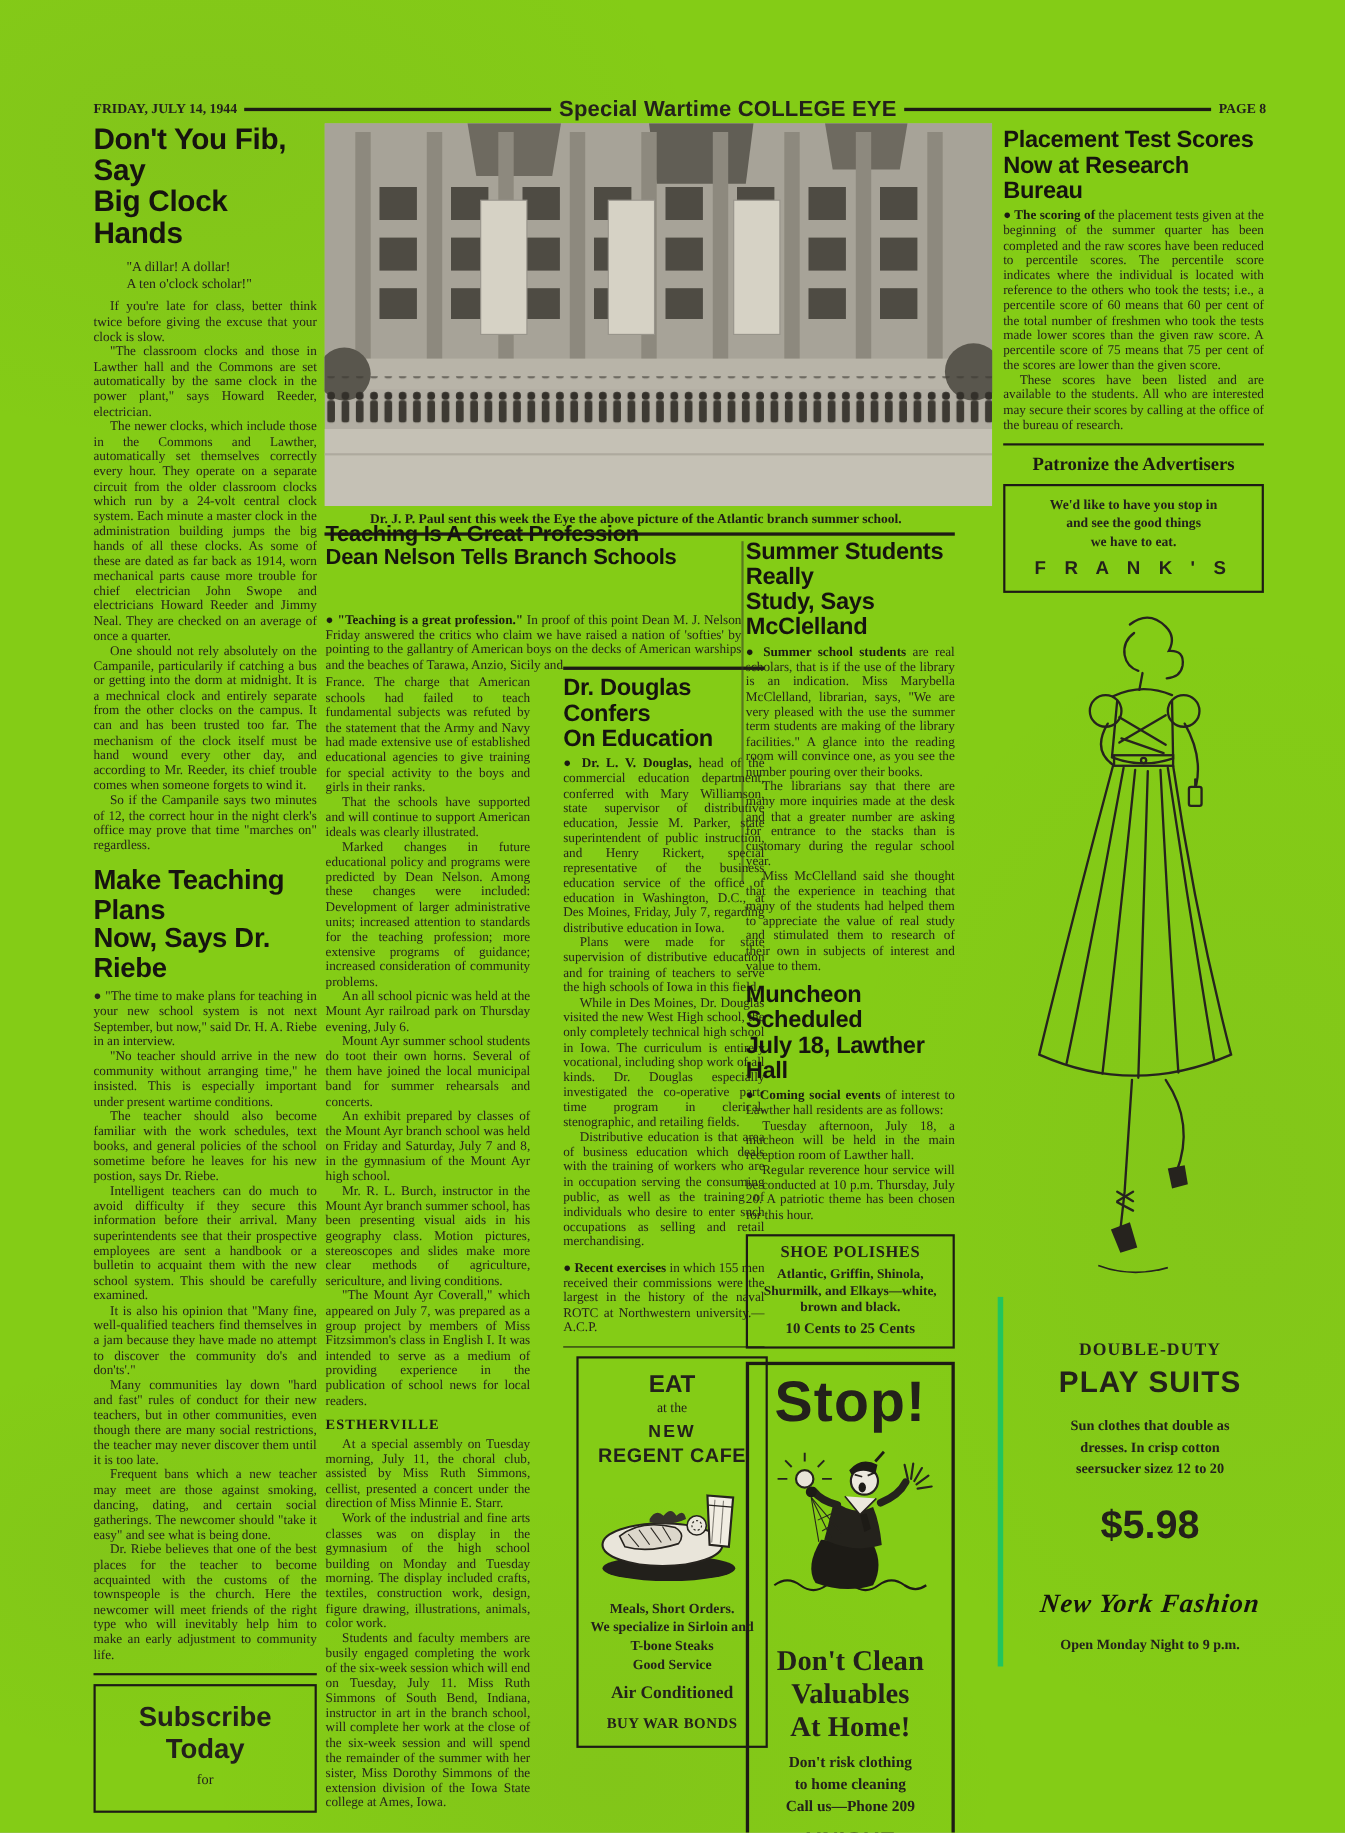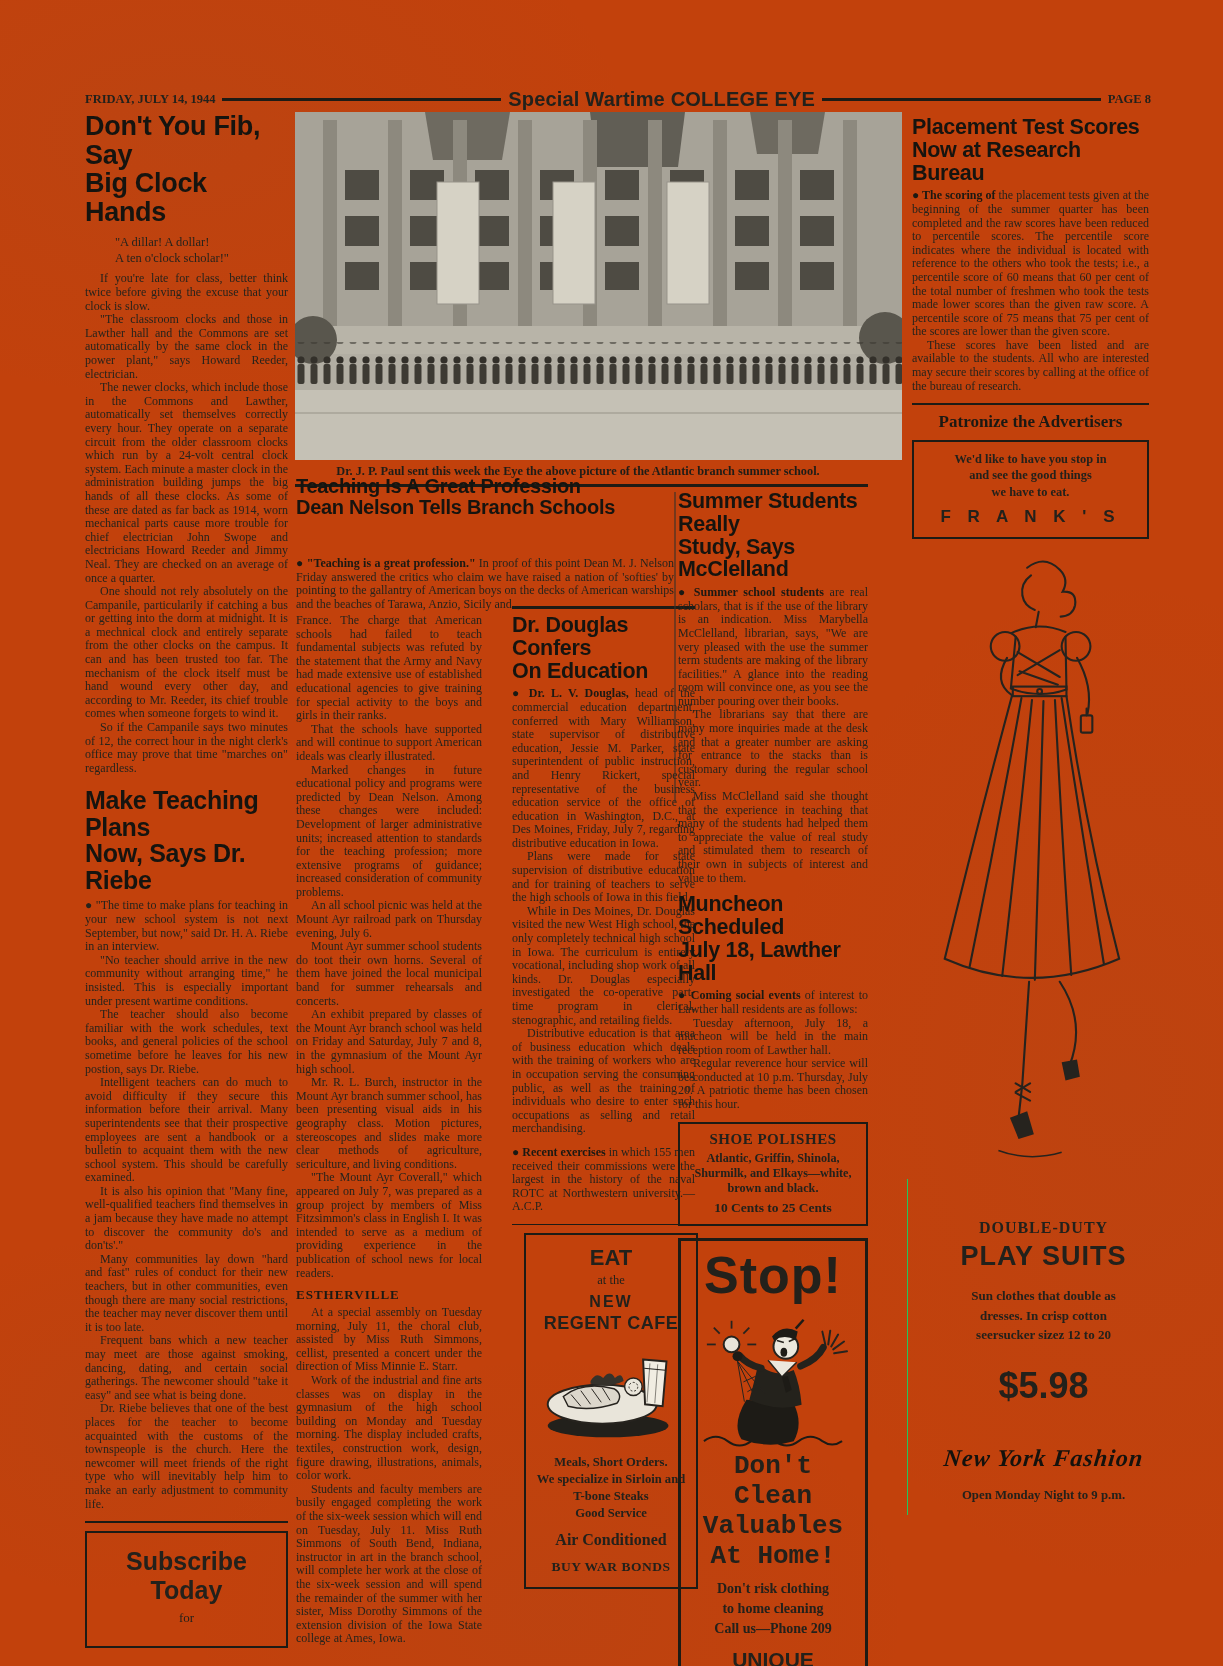--- a/index.html
+++ b/index.html
@@ -1,19 +1,19 @@
 <!DOCTYPE html>
 <html><head>
 <meta charset="utf-8">
 <style>
   html,body { margin:0; padding:0; }
   body { background:#b7b3a9; }
   .page {
     position:relative; width:1223px; height:1666px;
-    background:#c2410c; overflow:hidden;
+    background:#84cc16; overflow:hidden;
     font-family:"Liberation Serif", serif; color:#23211b;
   }
   .grain {
     position:absolute; inset:0; pointer-events:none;
     background:
       radial-gradient(ellipse 700px 420px at 15% 8%, rgba(110,100,80,.07), transparent 65%),
       radial-gradient(ellipse 620px 860px at 92% 65%, rgba(110,100,80,.06), transparent 60%),
       radial-gradient(ellipse 520px 380px at 45% 97%, rgba(95,90,75,.06), transparent 70%),
       radial-gradient(ellipse 300px 260px at 8% 85%, rgba(95,90,75,.05), transparent 70%);
   }
@@ -65,35 +65,35 @@
 
   
   #col4 { left:678px; top:490px; width:190px; }
   #col4 .h2 { margin-top:8px; }
   .shoebox { margin-top:10px; padding:7px 8px 8px; border-width:2px; }
   .sp-title { font-weight:700; font-size:15px; letter-spacing:0.5px; }
   .sp-body { font-weight:700; font-size:12.2px; line-height:15px; margin-top:3px; }
   .sp-price { font-weight:700; font-size:13.5px; margin-top:4px; }
   .stopbox { margin-top:12px; padding:8px 8px 10px; border-width:3px; }
   .stop-word { font-family:"Liberation Sans",sans-serif; font-weight:700; font-size:52px; line-height:1; letter-spacing:1px; }
-  .dc { font-family:Liberation Mono, monospace; font-weight:700; font-size:26px; line-height:30px; }
+  .dc { font-family:Liberation Serif, serif; font-weight:700; font-size:26px; line-height:30px;margin-top:44px; }
   .cl-line { font-weight:700; font-size:14px; line-height:20px; }
   .cl-body { margin-top:8px; }
   .un { font-family:"Liberation Sans",sans-serif; font-weight:700; font-size:21px; line-height:23px; }
   .un-wrap { margin-top:9px; }
 
   
   #col5 { left:912px; top:116px; width:237px; }
   #col5 .rule1 { margin:10px 0 7px; }
   .patronize { text-align:center; font-weight:700; font-size:17px; color:#1b1913; }
   .franks { margin-top:8px; padding:9px 6px 10px; border-width:2px; }
   .fr-line { font-weight:700; font-size:12.4px; line-height:16.5px; }
   .fr-name { font-family:"Liberation Sans",sans-serif; font-weight:700; font-size:17px; letter-spacing:6px; margin-top:7px; }
   .fashion-illus { display:block; margin:4px auto 0; }
-  .fashion { border-left:1px solid #22c55e; margin-left:-5px; padding:40px 0 12px 30px; text-align:center; }
+  .fashion { border-left:5px solid #22c55e; margin-left:-5px; padding:40px 0 12px 30px; text-align:center; }
   .fa-kicker { font-weight:700; font-size:16px; letter-spacing:1px; }
   .fa-title { font-family:"Liberation Sans",sans-serif; font-weight:700; font-size:27px; letter-spacing:1px; margin-top:4px; }
   .fa-body { font-weight:700; font-size:13px; line-height:19.5px; margin-top:14px; text-align:center; }
   .fa-price { font-family:"Liberation Sans",sans-serif; font-weight:700; font-size:36px; margin-top:20px; }
   .fa-brand { font-weight:700; font-style:italic; font-size:24px; letter-spacing:1px; transform:skewX(-6deg); margin-top:38px; color:#14120d; }
   .fa-foot { font-weight:700; font-size:12.8px; margin-top:16px; }
 
   .vrule { position:absolute; width:1.5px; background:#35322a; opacity:.55; }
 </style>
 </head>

